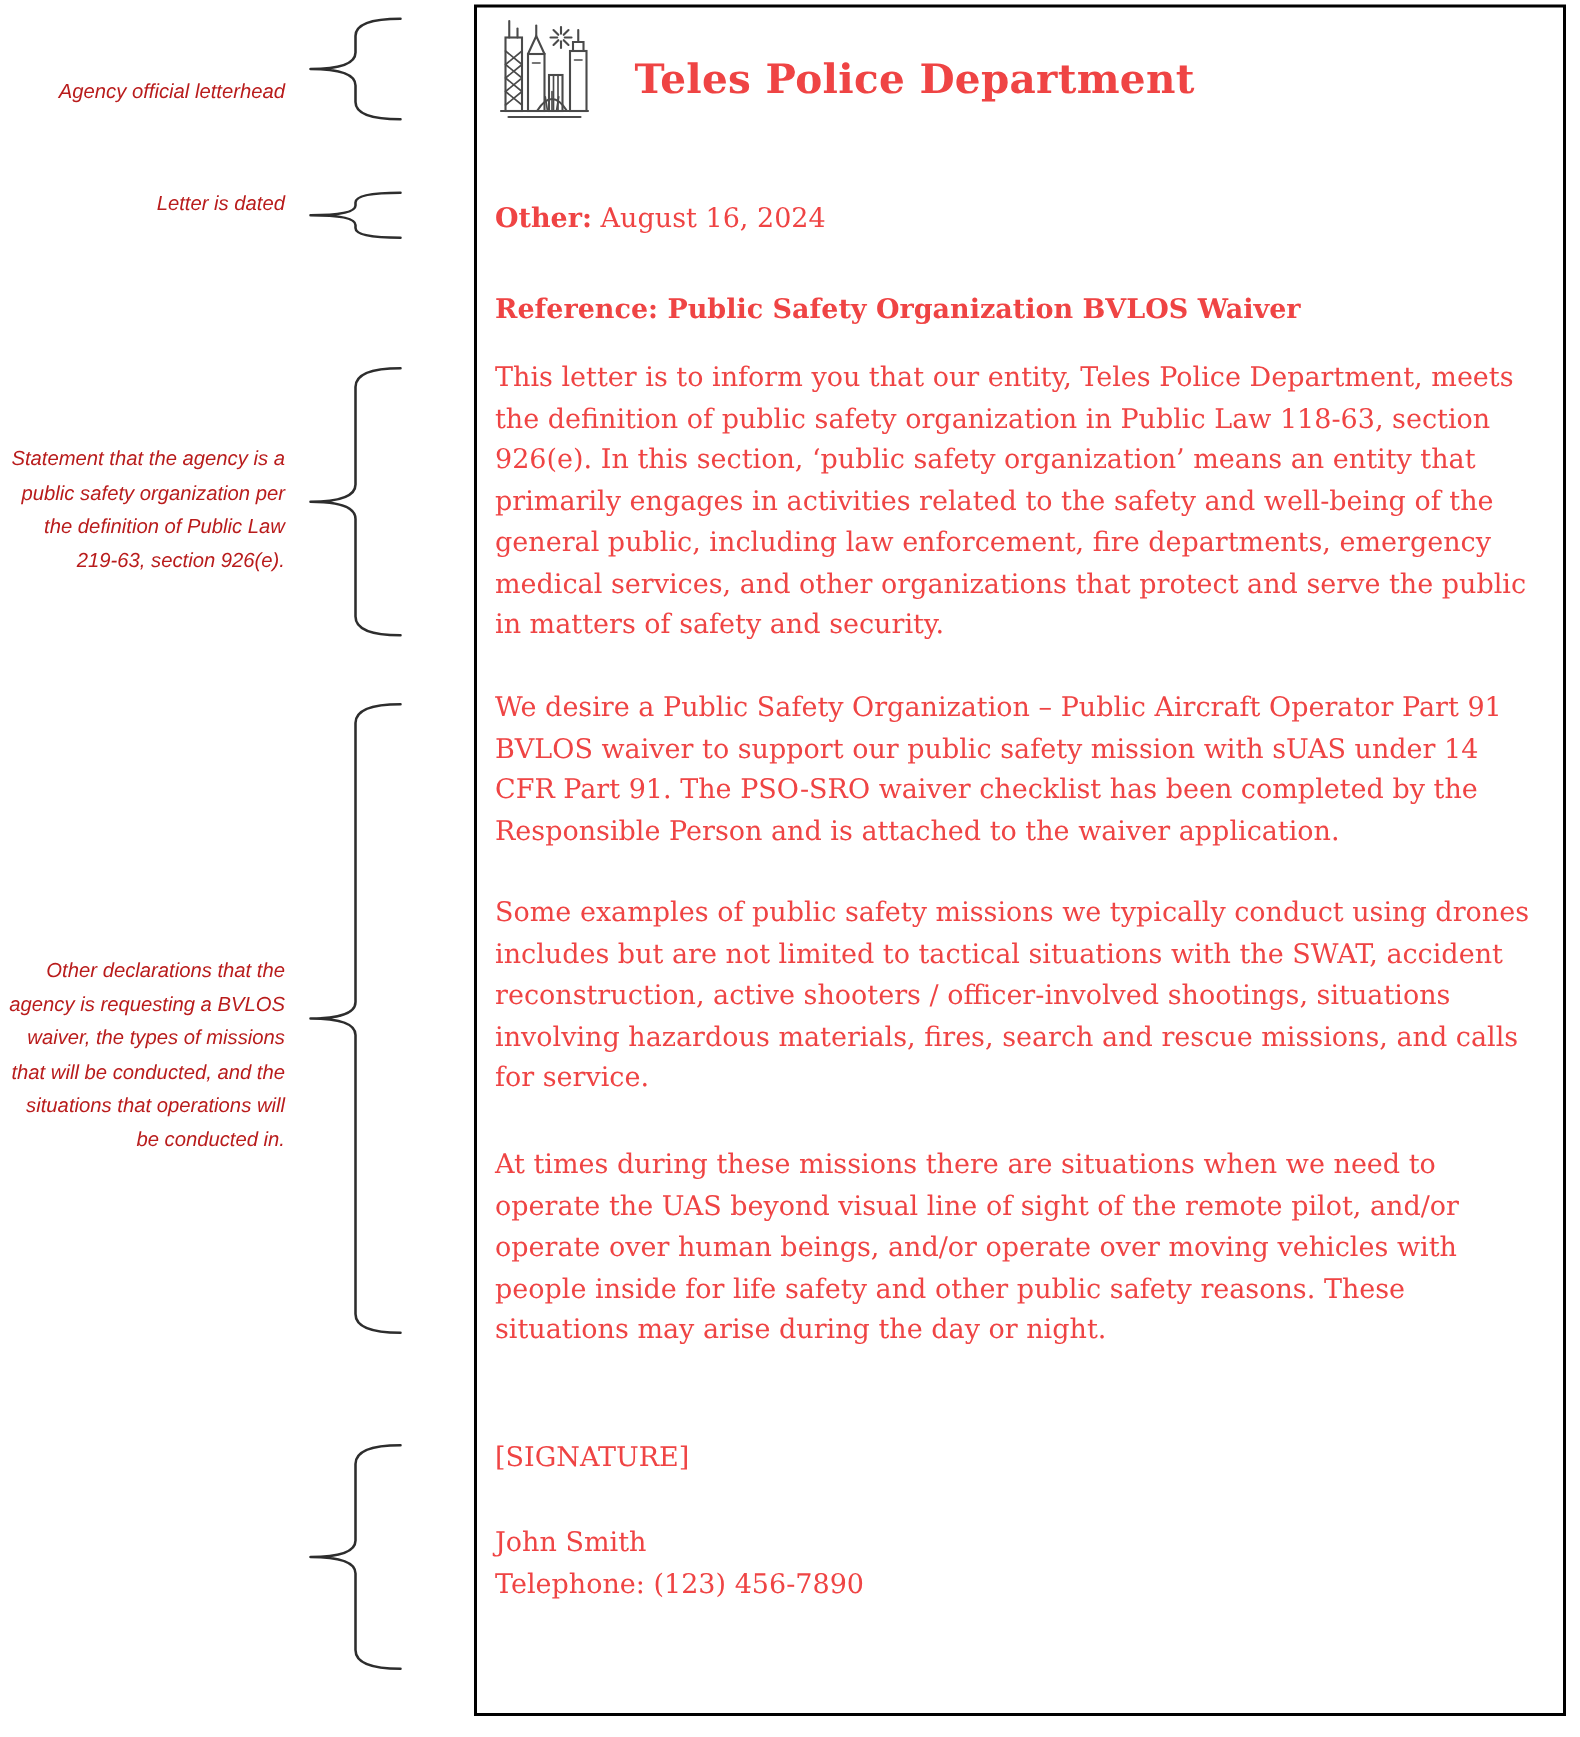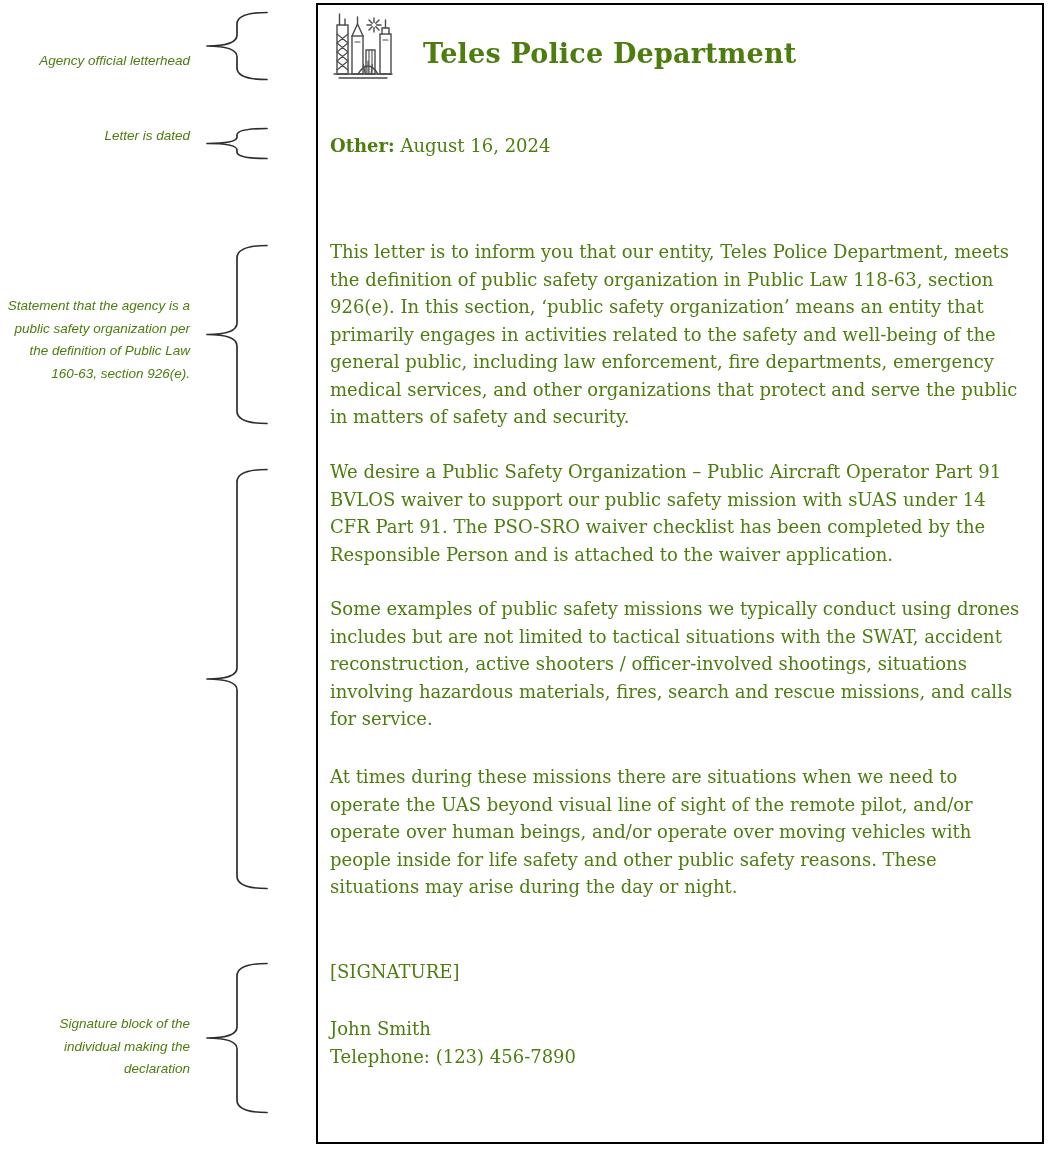--- a/index.html
+++ b/index.html
@@ -12,21 +12,21 @@
   }
 
   
   .annot {
     position:absolute;
     left:0; width:190px;
     text-align:right;
     font-style:italic;
     font-size:13.5px;
     line-height:22.5px;
-    color:#4d7c0f;
+    color:#b91c1c;
   }
   .brace {
     position:absolute;
     left:205px;
     width:64px;
     overflow:visible;
   }
   .brace path {
     fill:none;
     stroke:#2d2d2d;
@@ -38,21 +38,21 @@
   
   .letter {
     position:absolute;
     left:316px; top:3px;
     width:724px; height:1137px;
     border:2px solid #000000;
     background:#ffffff;
   }
   .serif {
     font-family:"DejaVu Serif", "Liberation Serif", serif;
-    color:#4d7c0f;
+    color:#ef4444;
   }
   .l-title {
     position:absolute; left:105px; top:33px;
     font-size:27px; font-weight:bold;
     letter-spacing:0.2px;
   }
   .l-text {
     position:absolute; left:12px; width:700px;
     font-size:18px; line-height:27.5px;
     text-align:left;
@@ -76,33 +76,33 @@
   </svg>
 
   <div class="annot" style="top:125px;">
     <span>Letter is dated</span>
   </div>
   <svg class="brace" style="top:127px;" width="64" height="33" viewBox="0 0 64 33">
     <path d="M62,1.5 Q32,1.5 32,8 V10 Q32,16.5 2,16.5 Q32,16.5 32,23 V25 Q32,31.5 62,31.5"></path>
   </svg>
 
   <div class="annot" style="top:295px;">
-    <span>Statement that the agency is a public safety organization per the definition of Public Law 160-63, section 926(e).</span>
+    <span>Statement that the agency is a public safety organization per the definition of Public Law 219-63, section 926(e).</span>
   </div>
   <svg class="brace" style="top:244px;" width="64" height="181" viewBox="0 0 64 181">
     <path d="M62,1.5 Q32,1.5 32,14 V79 Q32,90.5 2,90.5 Q32,90.5 32,102 V167 Q32,179.5 62,179.5"></path>
   </svg>
 
+  <div class="annot" style="top:636px;">
+    <span>Other declarations that the agency is requesting a BVLOS waiver, the types of missions that will be conducted, and the situations that operations will be conducted in.</span>
+  </div>
   <svg class="brace" style="top:468px;" width="64" height="422" viewBox="0 0 64 422">
     <path d="M62,1.5 Q32,1.5 32,14 V200 Q32,211 2,211 Q32,211 32,222 V408 Q32,420.5 62,420.5"></path>
   </svg>
 
-  <div class="annot" style="top:1013px;">
-    <span>Signature block of the individual making the declaration</span>
-  </div>
   <svg class="brace" style="top:962px;" width="64" height="152" viewBox="0 0 64 152">
     <path d="M62,1.5 Q32,1.5 32,14 V65 Q32,76 2,76 Q32,76 32,87 V138 Q32,150.5 62,150.5"></path>
   </svg>
 
   <div class="letter">
 
     <svg class="logo-svg" width="66" height="72" viewBox="0 0 66 72">
       <line x1="4" y1="62" x2="62" y2="62"></line>
       <line x1="9" y1="66" x2="57" y2="66"></line>
       <rect x="7" y="13" width="11" height="49"></rect>
@@ -131,20 +131,21 @@
         <line x1="42.2" y1="14.8" x2="39" y2="18"></line>
         <line x1="45.8" y1="14.8" x2="49" y2="18"></line>
         <line x1="42.2" y1="11.2" x2="39" y2="8"></line>
       </g>
     </svg>
 
     <div class="serif l-title">Teles Police Department</div>
 
     <p class="serif l-text" style="top:127px;"><span class="bold">Other:</span>&nbsp;<span>August 16, 2024</span></p>
 
+    <p class="serif l-text bold" style="top:188px;">Reference: Public Safety Organization BVLOS Waiver</p>
 
     <p class="serif l-text" style="top:233px;">This letter is to inform you that our entity, Teles Police Department, meets the definition of public safety organization in Public Law 118-63, section 926(e). In this section, ‘public safety organization’ means an entity that primarily engages in activities related to the safety and well-being of the general public, including law enforcement, fire departments, emergency medical services, and other organizations that protect and serve the public in matters of safety and security.</p>
 
     <p class="serif l-text" style="top:453px;">We desire a Public Safety Organization – Public Aircraft Operator Part 91 BVLOS waiver to support our public safety mission with sUAS under 14 CFR Part 91. The PSO-SRO waiver checklist has been completed by the Responsible Person and is attached to the waiver application.</p>
 
     <p class="serif l-text" style="top:758px;">At times during these missions there are situations when we need to operate the UAS beyond visual line of sight of the remote pilot, and/or operate over human beings, and/or operate over moving vehicles with people inside for life safety and other public safety reasons. These situations may arise during the day or night.</p>
 
     <p class="serif l-text" style="top:590px;">Some examples of public safety missions we typically conduct using drones includes but are not limited to tactical situations with the SWAT, accident reconstruction, active shooters / officer-involved shootings, situations involving hazardous materials, fires, search and rescue missions, and calls for service.</p>
 
     <p class="serif l-text" style="top:953px;">[SIGNATURE]</p>

